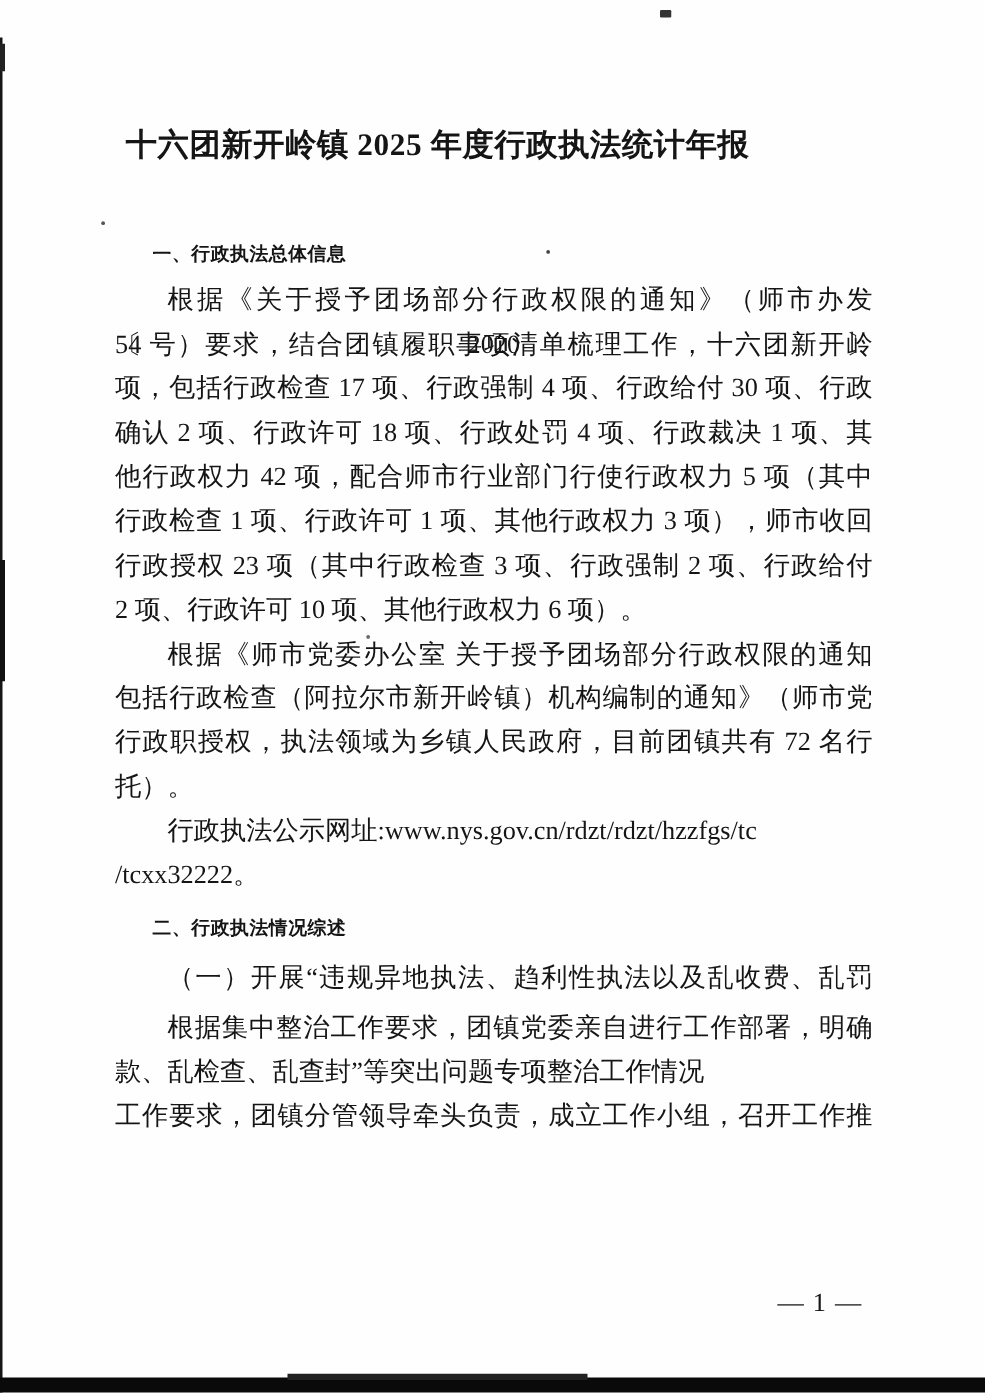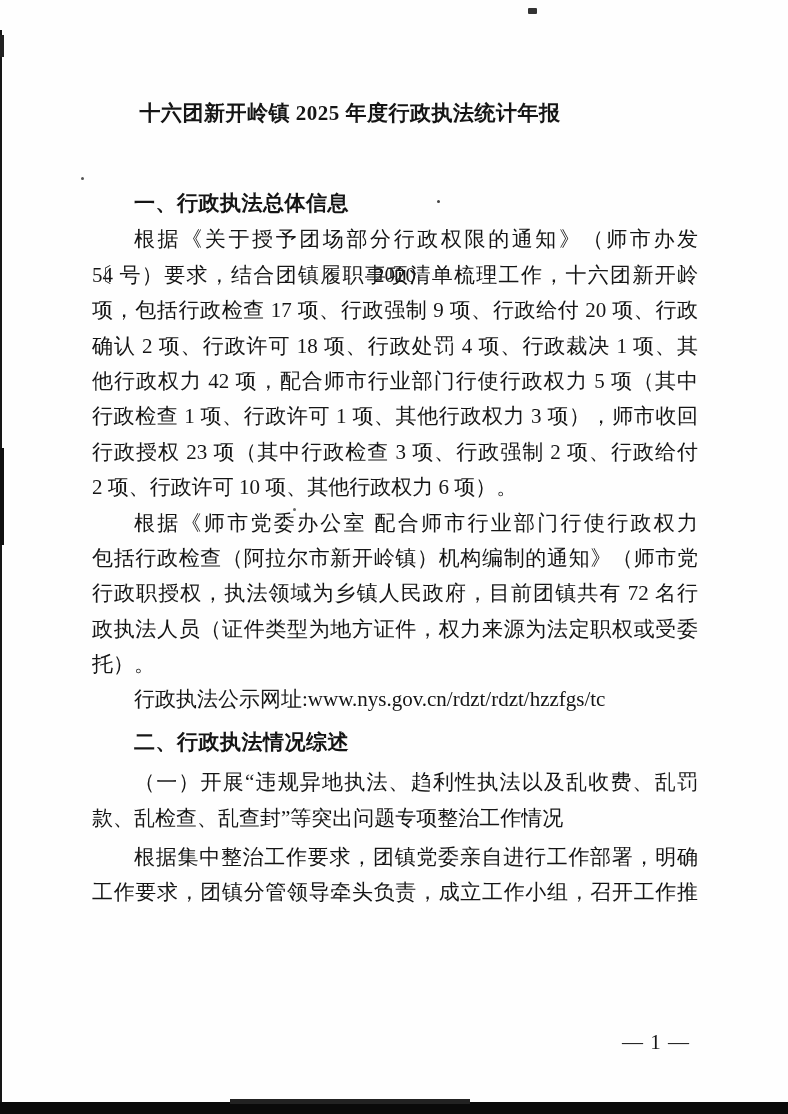--- a/index.html
+++ b/index.html
@@ -20,35 +20,35 @@
   .edge-bottom-step{position:absolute;left:230px;top:1099px;width:240px;height:5px;background:#222;}
   .speck{position:absolute;background:#555;border-radius:50%;}
   .speck.s1{left:81px;top:177px;width:3px;height:3px;}
   .speck.s2{left:437px;top:200px;width:3px;height:3px;background:#444;}
   .speck.s3{left:293px;top:508px;width:3px;height:3px;background:#666;}
   .speck.s4{left:528px;top:8px;width:9px;height:6px;background:#333;border-radius:1px;}
   
   .doc-title{
     position:absolute;top:99px;left:0;width:700px;
     text-align:center;
-    font-size:21px;font-weight:700;
+    font-size:25px;font-weight:700;
     letter-spacing:0.5px;
     white-space:nowrap;
   }
   
   .doc-body{
     position:absolute;left:92px;top:187px;width:606px;
     font-size:21px;
   }
   .row{height:35.4px;line-height:35.4px;white-space:nowrap;}
   .fill{text-align:justify;text-align-last:justify;white-space:normal;}
   .ind{text-indent:2em;}
   .h{
-    font-family:Liberation Mono, monospace;
-    font-weight:700;font-size:21px;
+    font-family:Liberation Serif, serif;
+    font-weight:700;font-size:15px;
     letter-spacing:0.5px;
   }
   .sub{font-weight:400;}
   .m8{margin-top:8px;}
   .m4{margin-top:4px;}
   .pageno{
     position:absolute;top:1030px;left:590px;width:100px;
     text-align:right;font-size:21px;letter-spacing:1px;
     white-space:nowrap;
   }
@@ -69,40 +69,40 @@
   <div class="speck s4"></div>
 
   <div class="doc-title">十六团新开岭镇 2025 年度行政执法统计年报</div>
 
   <div class="doc-body">
 
     <div class="row h ind">一、行政执法总体信息</div>
 
     <div class="row ind fill">根据《关于授予团场部分行政权限的通知》（师市办发〔2020〕</div>
     <div class="row fill">54 号）要求，结合团镇履职事项清单梳理工作，十六团新开岭</div>
-    <div class="row fill">项，包括行政检查 17 项、行政强制 9 项、行政给付 20 项、行政</div>
+    <div class="row fill">项，包括行政检查 17 项、行政强制 4 项、行政给付 30 项、行政</div>
     <div class="row fill">确认 2 项、行政许可 18 项、行政处罚 4 项、行政裁决 1 项、其</div>
     <div class="row fill">他行政权力 42 项，配合师市行业部门行使行政权力 5 项（其中</div>
     <div class="row fill">行政检查 1 项、行政许可 1 项、其他行政权力 3 项），师市收回</div>
     <div class="row fill">行政授权 23 项（其中行政检查 3 项、行政强制 2 项、行政给付</div>
     <div class="row">2 项、行政许可 10 项、其他行政权力 6 项）。</div>
 
-    <div class="row ind fill">根据《师市党委办公室 配合师市行业部门行使行政权力</div>
+    <div class="row ind fill">根据《师市党委办公室 关于授予团场部分行政权限的通知</div>
     <div class="row fill">包括行政检查（阿拉尔市新开岭镇）机构编制的通知》（师市党</div>
     <div class="row fill">行政职授权，执法领域为乡镇人民政府，目前团镇共有 72 名行</div>
-    <div class="row fill">政执法人员（证件类型为地方证件，权力来源为法定职权或受委</div>
     <div class="row">托）。</div>
 
     <div class="row ind">行政执法公示网址:www.nys.gov.cn/rdzt/rdzt/hzzfgs/tc</div>
+    <div class="row">/tcxx32222。</div>
 
     <div class="row h ind m8">二、行政执法情况综述</div>
 
     <div class="row sub ind fill m4">（一）开展“违规异地执法、趋利性执法以及乱收费、乱罚</div>
+    <div class="row ind fill m4">根据集中整治工作要求，团镇党委亲自进行工作部署，明确</div>
+
     <div class="row sub">款、乱检查、乱查封”等突出问题专项整治工作情况</div>
-
-    <div class="row ind fill m4">根据集中整治工作要求，团镇党委亲自进行工作部署，明确</div>
     <div class="row fill">工作要求，团镇分管领导牵头负责，成立工作小组，召开工作推</div>
 
   </div>
 
   <div class="pageno">— 1 —</div>
 
 </div>
 
 </body></html>

